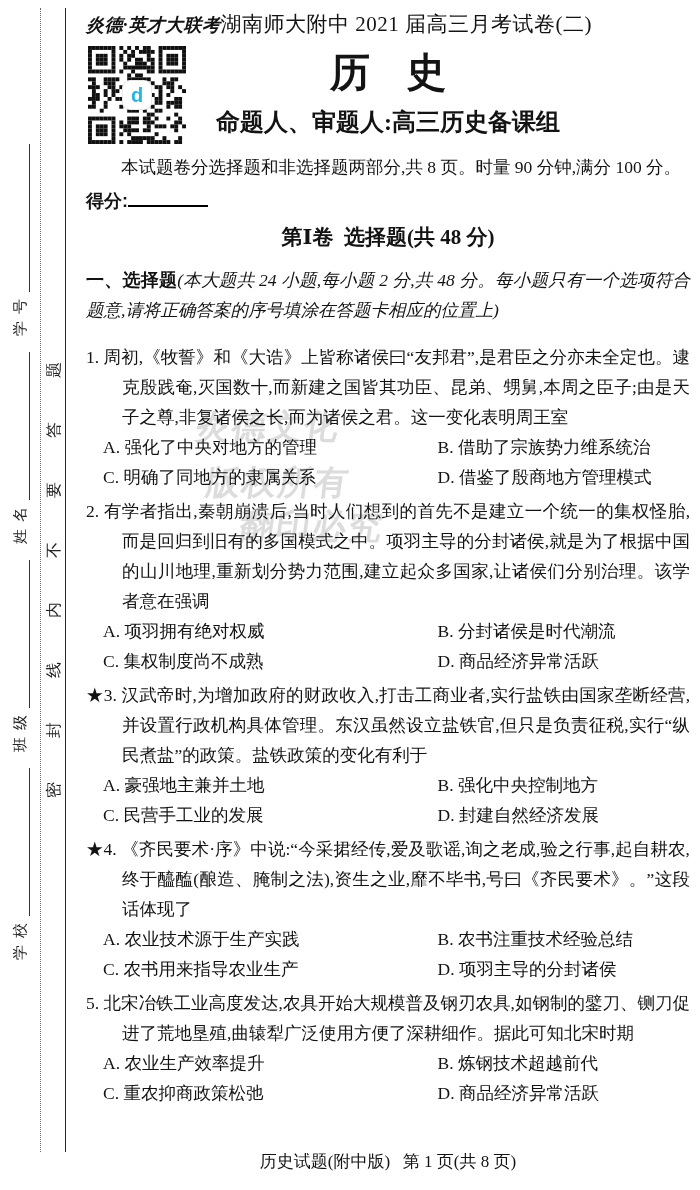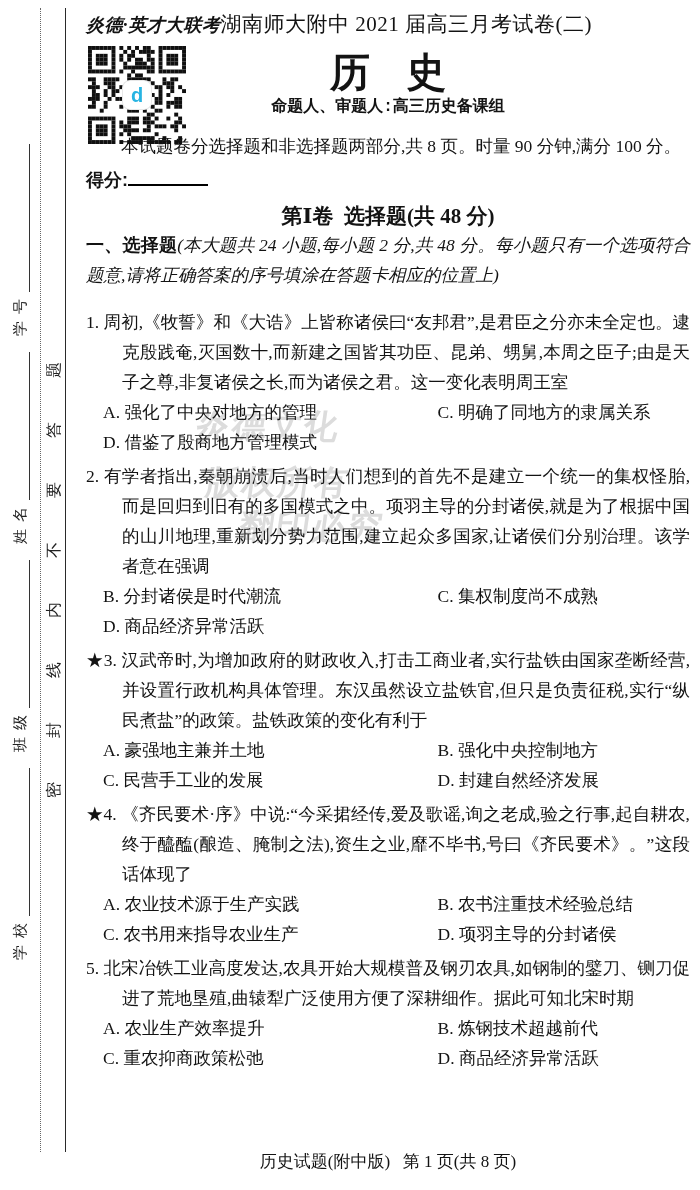--- a/index.html
+++ b/index.html
@@ -49,30 +49,30 @@
   
   #main{position:absolute;left:86px;top:10px;width:604px;z-index:2;}
   .header-line{font-size:21px;white-space:nowrap;letter-spacing:.5px;}
   .series{font-weight:bold;font-style:italic;font-size:18px;}
   .subject{
     text-align:center;font-family:"Liberation Sans","DejaVu Sans",sans-serif;
     font-weight:bold;font-size:40px;letter-spacing:.9em;text-indent:.9em;
     margin-top:10px;line-height:1.2;
   }
   .setters{
-    text-align:center;font-family:Liberation Mono, monospace;
-    font-weight:bold;font-size:16px;
+    text-align:center;font-family:Liberation Serif, serif;
+    font-weight:bold;font-size:24px;margin-top:10px;
   }
   .intro{font-size:17.5px;line-height:30px;text-align:justify;text-indent:2em;
     margin:14px 0 0 0;word-break:break-all;}
   .score-row{text-align:left;margin:4px 8px 0 0;font-size:18px;}
   .score-label{font-weight:bold;font-family:"Liberation Sans","DejaVu Sans",sans-serif;}
   .score-blank{display:inline-block;width:80px;height:1.05em;border-bottom:2px solid #000;}
   .part-title{text-align:center;font-size:21px;font-weight:bold;margin-top:10px;white-space:pre;}
-  .section-head{font-size:17.5px;line-height:30px;margin-top:0;text-align:justify;word-break:break-all;}
+  .section-head{font-size:17.5px;line-height:30px;margin-top:14px;text-align:justify;word-break:break-all;}
   .section-label{font-weight:bold;font-size:18px;font-family:"Liberation Sans","DejaVu Sans",sans-serif;}
   .section-instr{font-style:italic;}
   .question{margin-top:4px;}
   .question:first-child{margin-top:2px;}
   .q-stem{margin:0;padding-left:36px;text-indent:-36px;font-size:17.5px;line-height:30px;
     text-align:justify;word-break:break-all;}
   .q-options{display:flex;flex-wrap:wrap;padding-left:17px;font-size:17.5px;line-height:30px;}
   .q-opt:nth-child(odd){width:57%;box-sizing:border-box;}
   .q-opt:nth-child(even){width:43%;box-sizing:border-box;}
   #footer{position:absolute;left:86px;top:1150px;width:604px;text-align:center;
@@ -416,28 +416,30 @@
 
   <p class="section-head">
     <span class="section-label">一、选择题</span><span class="section-instr">(本大题共 24 小题,每小题 2 分,共 48 分。每小题只有一个选项符合题意,请将正确答案的序号填涂在答题卡相应的位置上)</span>
   </p>
 
   <div id="questions">
   <div class="question">
     <p class="q-stem"><span class="q-num">1. </span><span class="q-text">周初,《牧誓》和《大诰》上皆称诸侯曰“友邦君”,是君臣之分亦未全定也。逮克殷践奄,灭国数十,而新建之国皆其功臣、昆弟、甥舅,本周之臣子;由是天子之尊,非复诸侯之长,而为诸侯之君。这一变化表明周王室</span></p>
     <div class="q-options">
           <span class="q-opt">A. 强化了中央对地方的管理</span>
+          <span class="q-opt">B. 借助了宗族势力维系统治</span>
           <span class="q-opt">C. 明确了同地方的隶属关系</span>
           <span class="q-opt">D. 借鉴了殷商地方管理模式</span>
         </div>
   </div>
 
   <div class="question">
     <p class="q-stem"><span class="q-num">2. </span><span class="q-text">有学者指出,秦朝崩溃后,当时人们想到的首先不是建立一个统一的集权怪胎,而是回归到旧有的多国模式之中。项羽主导的分封诸侯,就是为了根据中国的山川地理,重新划分势力范围,建立起众多国家,让诸侯们分别治理。该学者意在强调</span></p>
     <div class="q-options">
+          <span class="q-opt">A. 项羽拥有绝对权威</span>
           <span class="q-opt">B. 分封诸侯是时代潮流</span>
           <span class="q-opt">C. 集权制度尚不成熟</span>
           <span class="q-opt">D. 商品经济异常活跃</span>
         </div>
   </div>
 
   <div class="question">
     <p class="q-stem"><span class="q-num">★3. </span><span class="q-text">汉武帝时,为增加政府的财政收入,打击工商业者,实行盐铁由国家垄断经营,并设置行政机构具体管理。东汉虽然设立盐铁官,但只是负责征税,实行“纵民煮盐”的政策。盐铁政策的变化有利于</span></p>
     <div class="q-options">
           <span class="q-opt">A. 豪强地主兼并土地</span>

